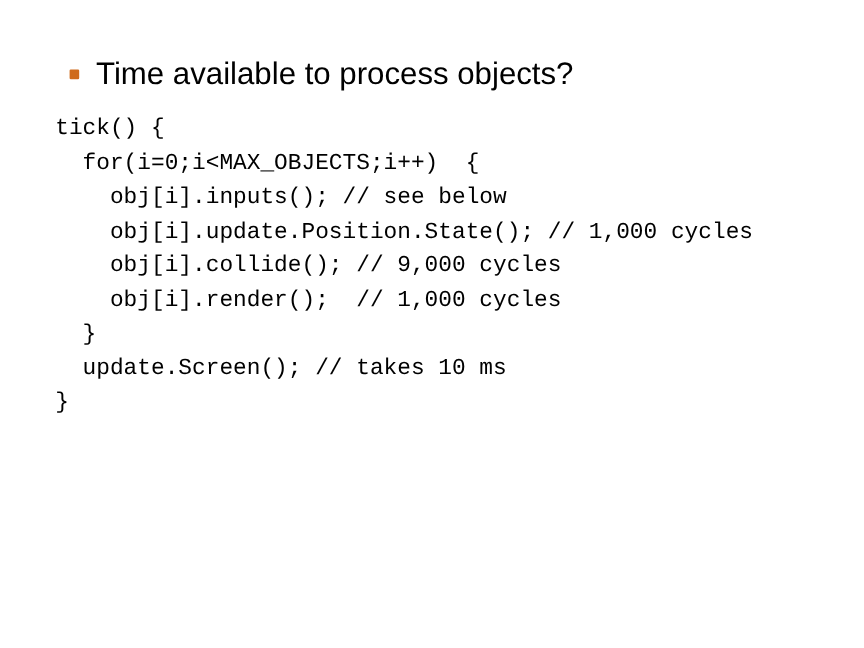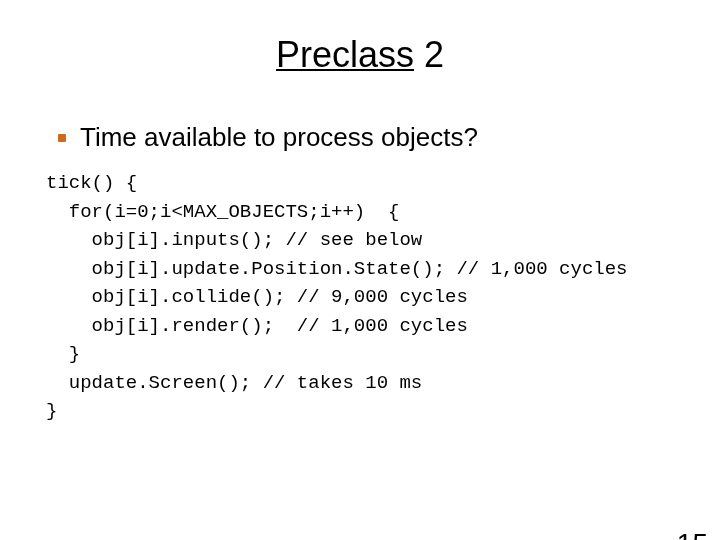--- a/index.html
+++ b/index.html
@@ -69,21 +69,20 @@
       bottom: 14px;
       right: 12px;
       font-size: 28px;
       color: #000;
     }
   </style>
 </head>
 <body>
 
 <div class="slide">
-  <h1 class="title"><span class="underline">Preclass</span><span> 2</span></h1>
 
   <div class="bullet-area">
     <div class="bullet">
       <span class="bullet-dot"></span>
       <span class="bullet-text">Time available to process objects?</span>
     </div>
   </div>
 
   <div class="code-block">tick() {
   for(i=0;i&lt;MAX_OBJECTS;i++)  {

